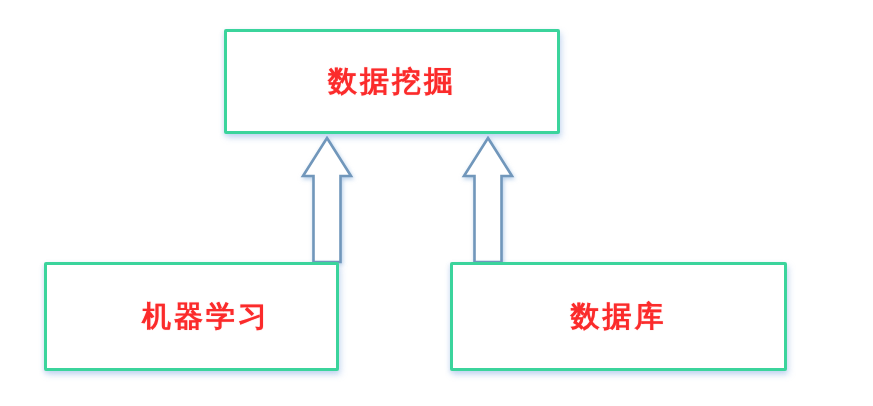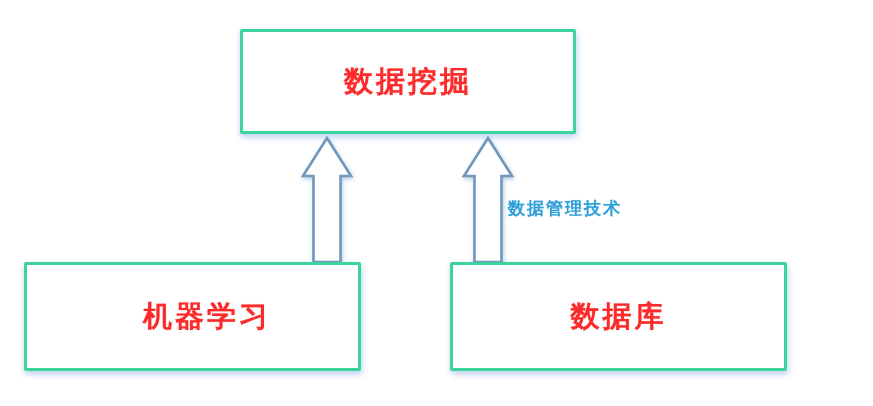--- a/index.html
+++ b/index.html
@@ -35,22 +35,22 @@
     z-index: 2;
   }
   .node-label {
     color: var(--box-text);
     font-size: 29px;
     font-weight: 700;
     letter-spacing: 3px;
     text-shadow: 0 0 1px rgba(255, 80, 80, 0.55);
     white-space: nowrap;
   }
-  .node-top   { left: 240px; top: 29px;  width: 336px; height: 105px; }
-  .node-left  { left: 24px;  top: 262px; width: 337px; height: 109px; padding-left: 29px; }
+  .node-top   { left: 224px; top: 29px;  width: 336px; height: 105px; }
+  .node-left  { left: 44px;  top: 262px; width: 295px; height: 109px; padding-left: 29px; }
   .node-right { left: 450px; top: 262px; width: 337px; height: 109px; }
 
   .up-arrow {
     position: absolute;
     z-index: 1;
     filter: drop-shadow(1px 2px 2px rgba(120, 165, 215, 0.55));
   }
   .up-arrow path {
     fill: var(--arrow-fill);
     stroke: var(--arrow-outline);
@@ -92,15 +92,14 @@
 
   <svg class="up-arrow arrow-left" width="54" height="128" viewBox="0 0 54 128" aria-hidden="true">
     <path d="M 27 2 L 51 40 L 40.5 40 L 40.5 126 L 13.5 126 L 13.5 40 L 3 40 Z"></path>
   </svg>
 
   <svg class="up-arrow arrow-right" width="54" height="128" viewBox="0 0 54 128" aria-hidden="true">
     <path d="M 27 2 L 51 40 L 40.5 40 L 40.5 126 L 13.5 126 L 13.5 40 L 3 40 Z"></path>
   </svg>
 
 
-  <span class="edge-label edge-label-right">数据管理技术</span>
 
 </div>
 
 </body></html>

